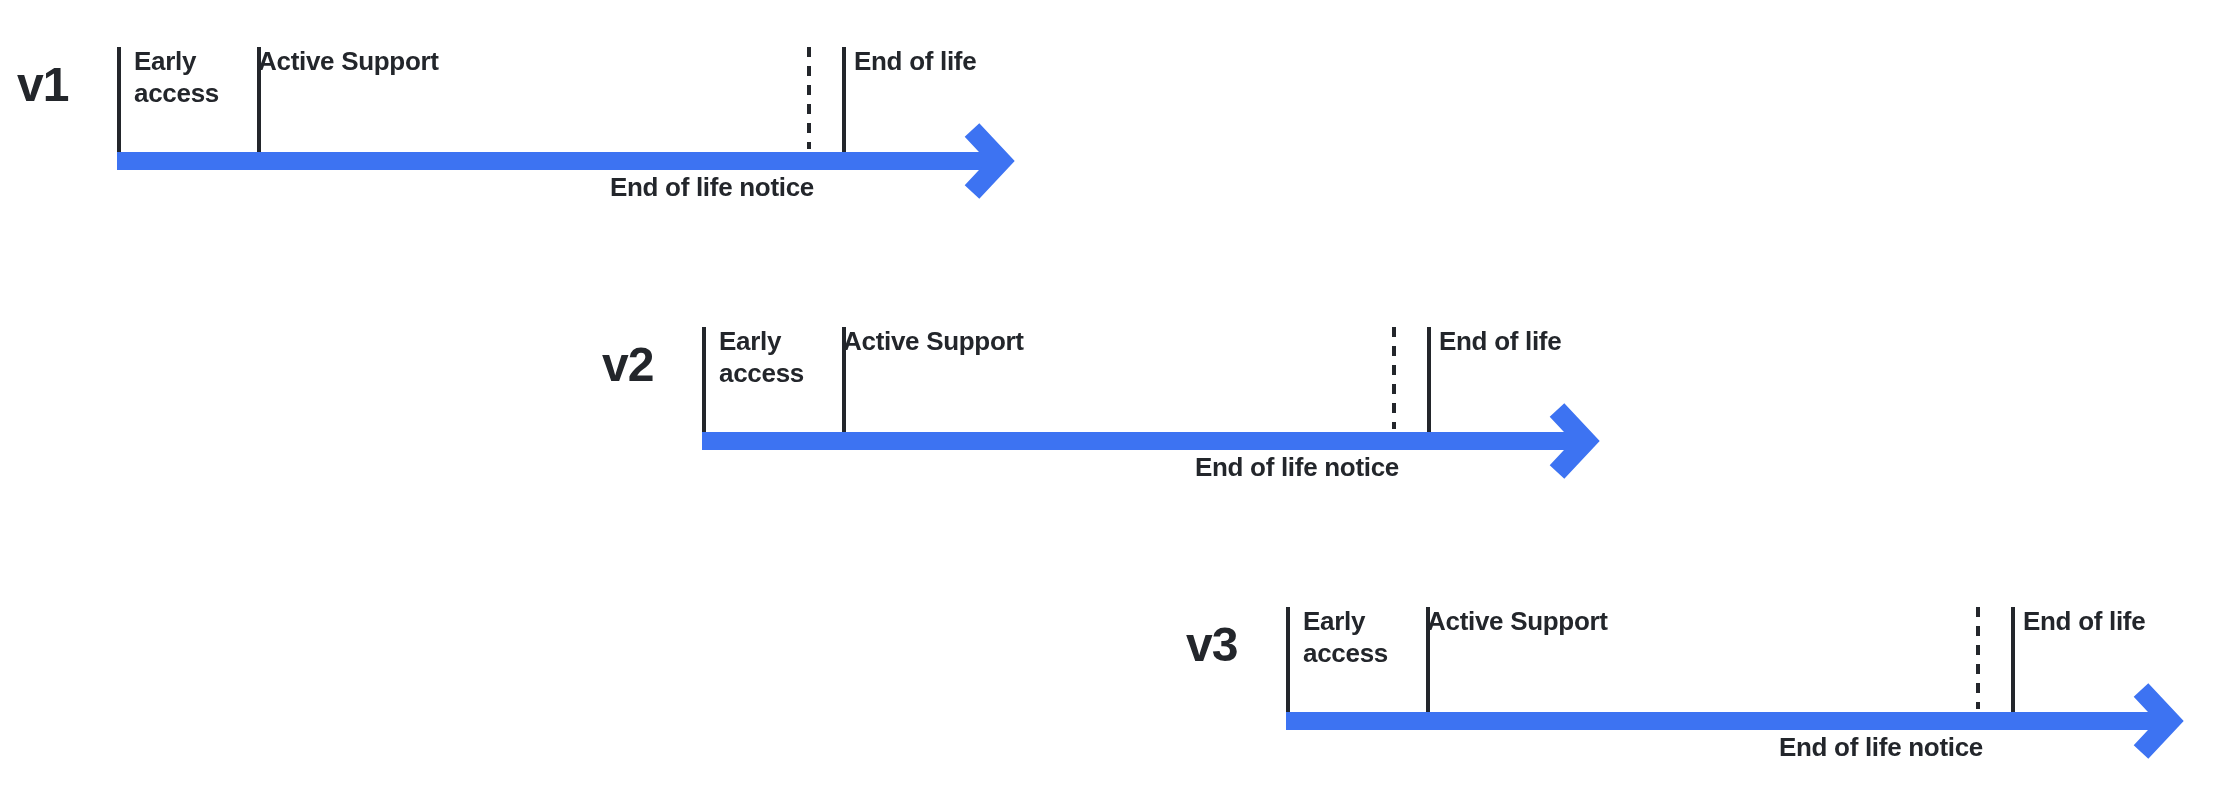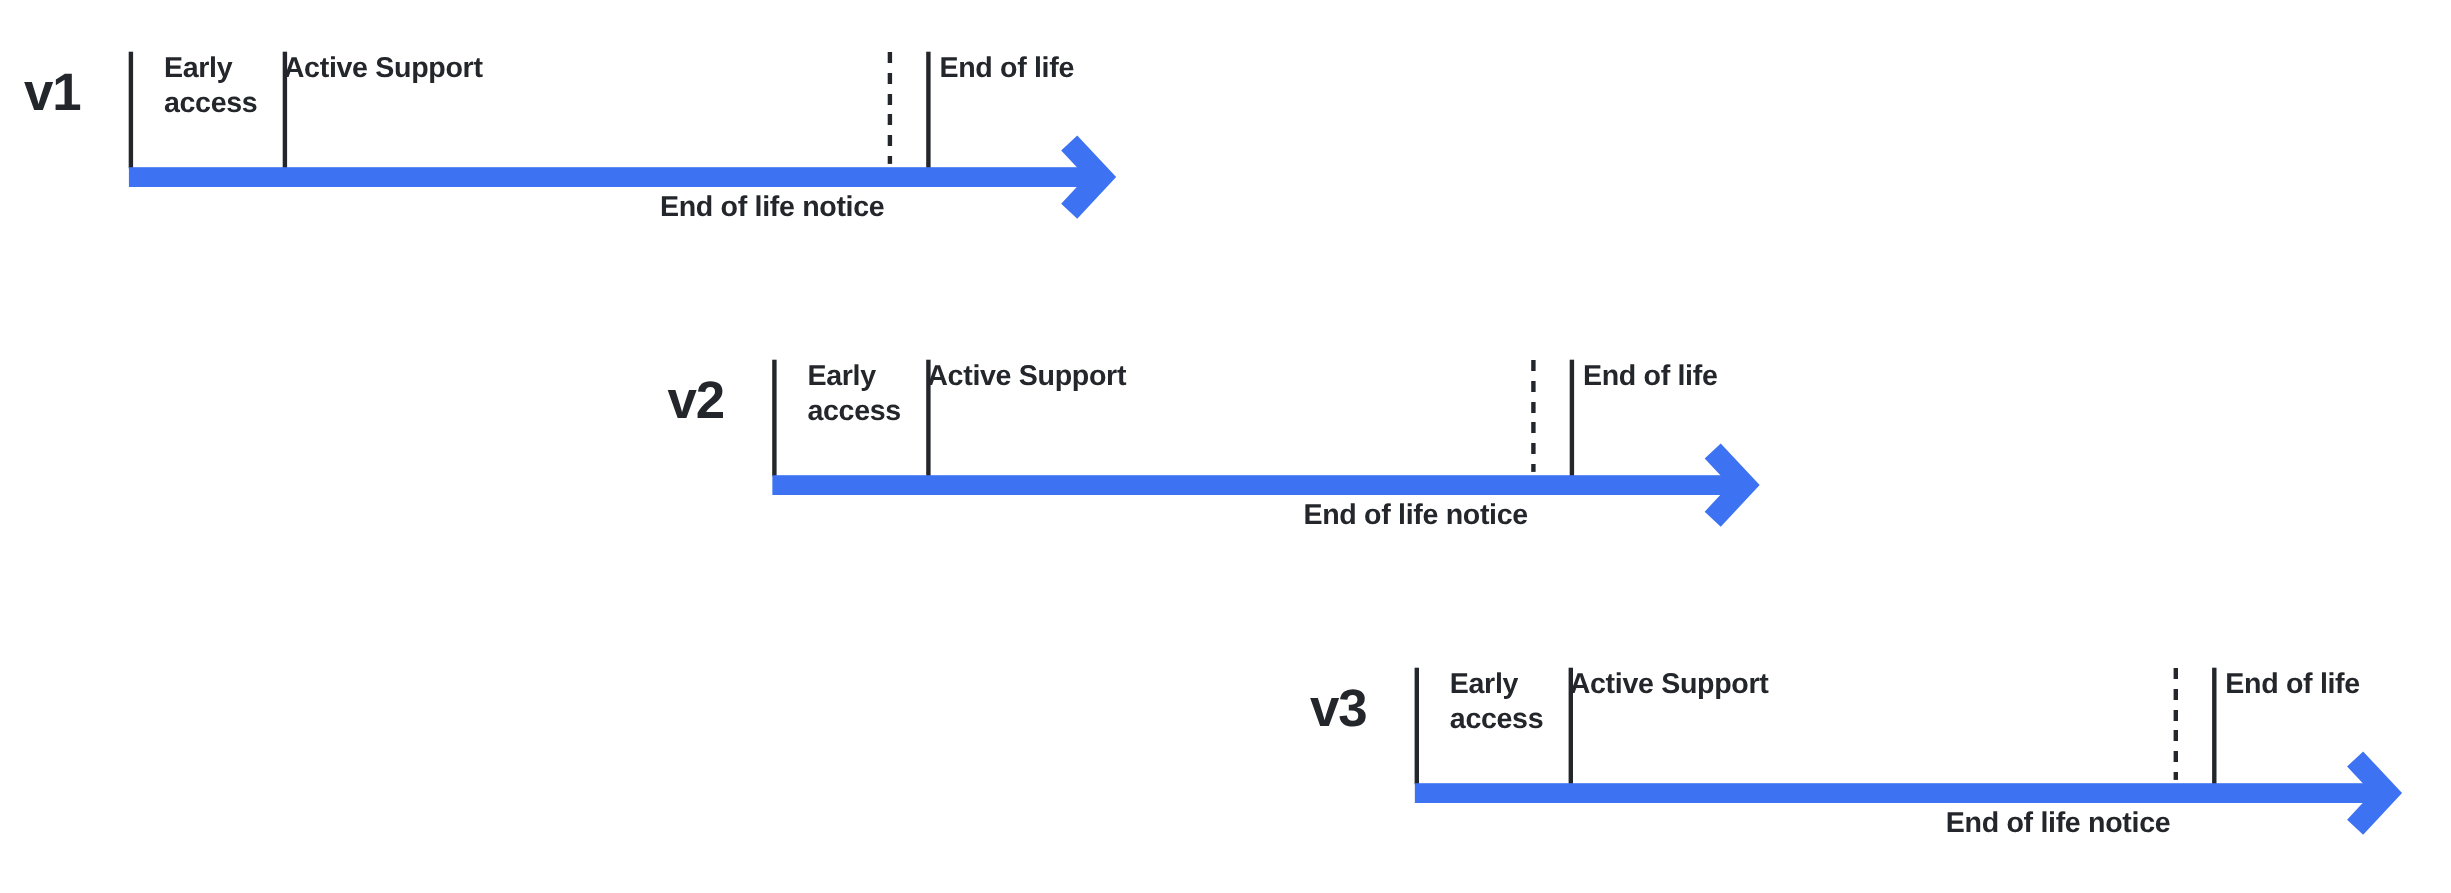--- a/index.html
+++ b/index.html
@@ -12,21 +12,21 @@
     font-weight:700;
     color:var(--ink,#23262B);
   }
   .row{position:absolute;width:1060px;height:180px;}
   .row1{left:17px;top:47px;}
   .row2{left:602px;top:327px;}
   .row3{left:1186px;top:607px;}
 
   .vlabel{
     position:absolute;left:0;top:12px;width:61px;
-    text-align:center;
+    text-align:left;
     font-size:48px;line-height:1.1;
     letter-spacing:-1px;
     white-space:nowrap;
   }
   .tick{
     position:absolute;top:0;width:4px;height:106px;
     background:var(--ink,#23262B);
   }
   .t1{left:100px;}
   .t2{left:240px;}
@@ -36,32 +36,32 @@
     background-image:repeating-linear-gradient(180deg,
       var(--ink,#23262B) 0px, var(--ink,#23262B) 10px,
       transparent 10px, transparent 19px);
   }
   .phase{
     position:absolute;top:-2px;
     font-size:26px;line-height:32px;
     letter-spacing:-0.3px;
     white-space:pre-line;
   }
-  .early{left:132px;}
+  .early{left:117px;}
   .active{left:241px;}
   .eol{left:837px;white-space:nowrap;}
 
   .arrow{position:absolute;left:100px;top:70px;}
   .shaft{fill:var(--blue,#3D73F2);}
   .chev{
     fill:none;stroke:var(--blue,#3D73F2);
     stroke-width:20;stroke-linejoin:miter;stroke-linecap:butt;
   }
   .notice{
-    position:absolute;left:387px;top:124px;width:400px;
+    position:absolute;left:397px;top:124px;width:400px;
     text-align:right;
     font-size:26px;line-height:32px;
     letter-spacing:-0.3px;
     white-space:nowrap;
   }
 </style>
 </head>
 <body>
 
 <div>

